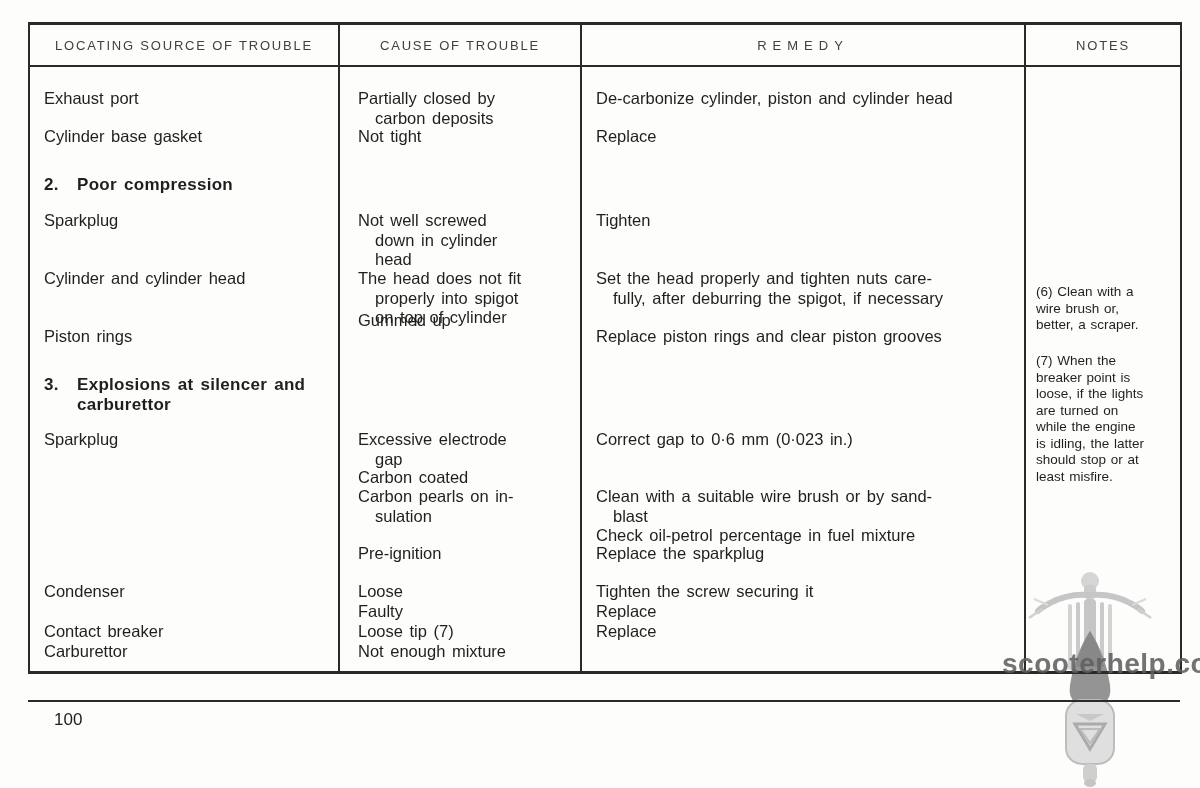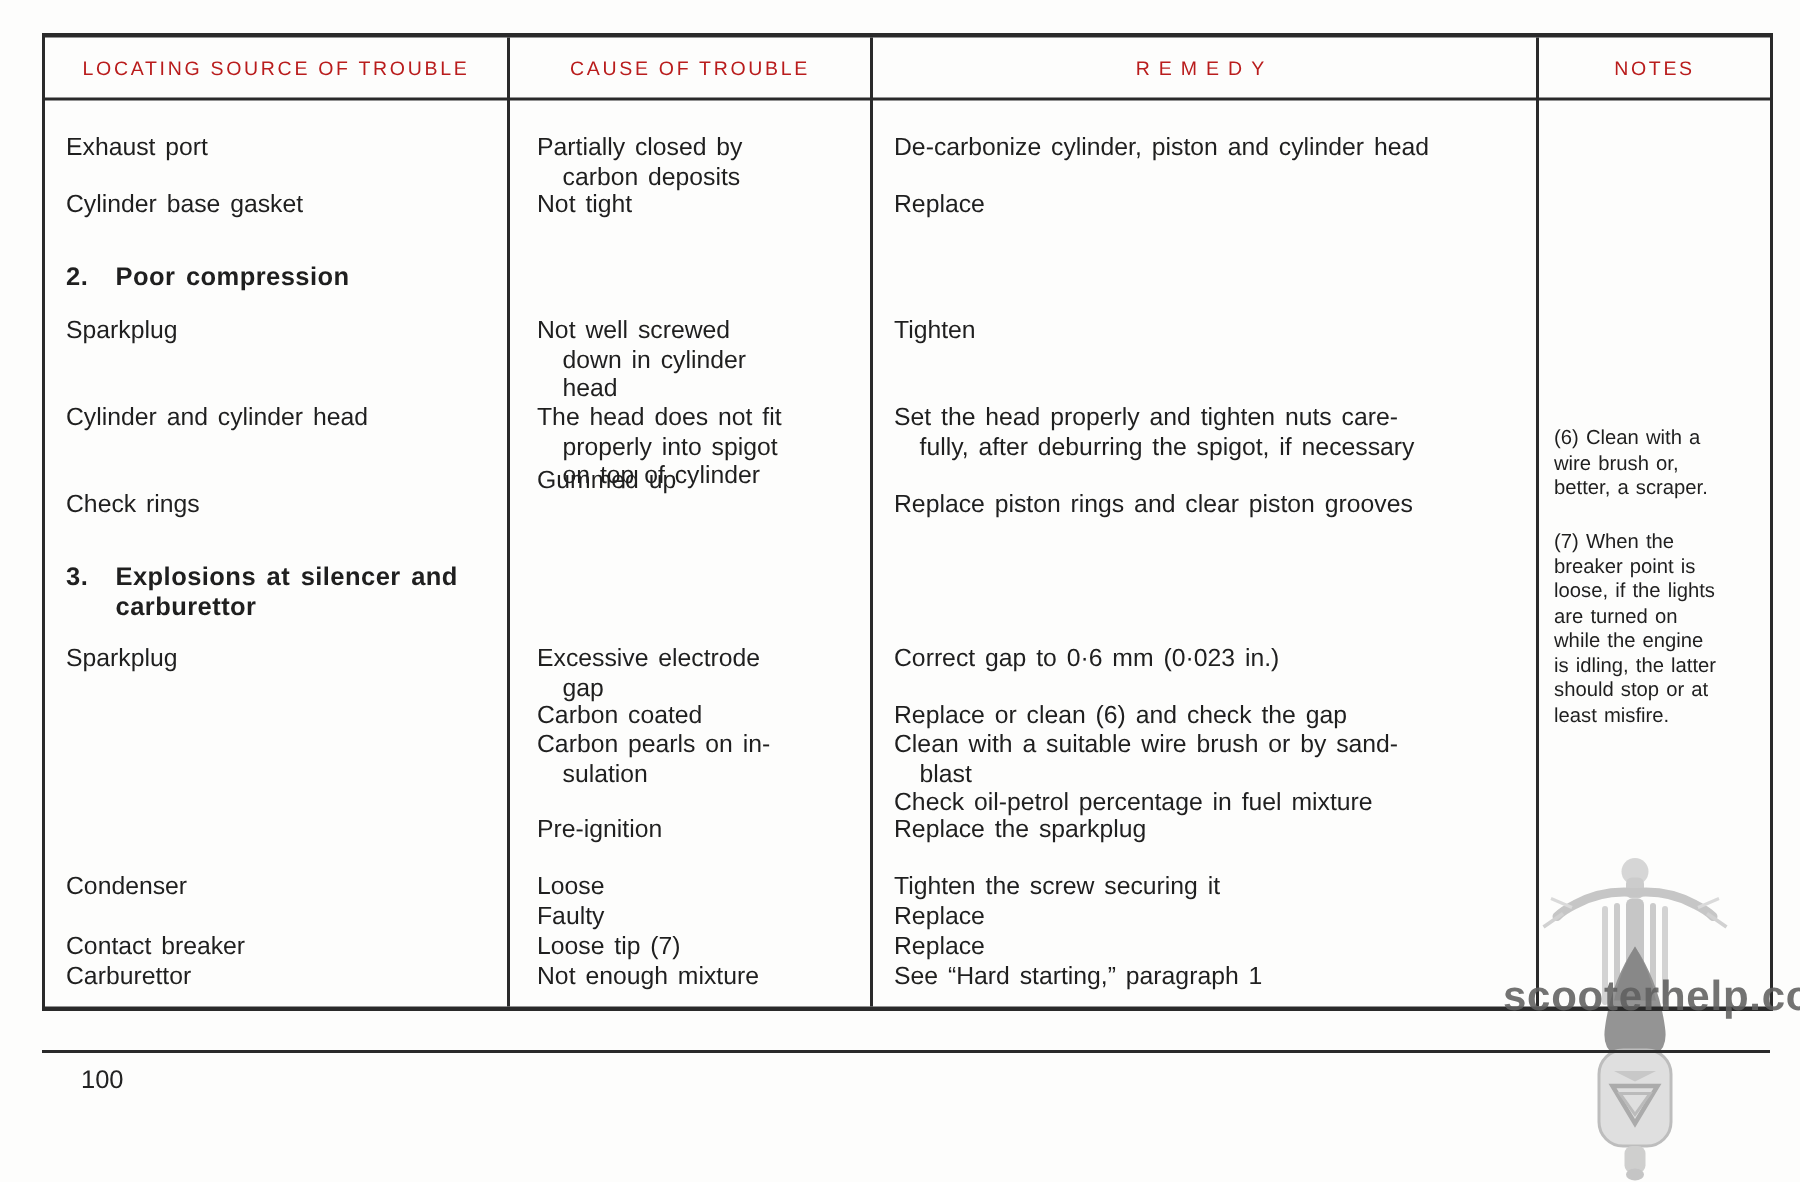--- a/index.html
+++ b/index.html
@@ -11,21 +11,21 @@
   
   .table-frame{
     position:absolute;left:28px;top:22px;width:1150px;height:646px;
     border:2px solid #2a2a2a;border-top-width:3px;border-bottom-width:3px;
     z-index:2;background:transparent;
   }
   .vrule{position:absolute;top:0;bottom:0;width:2px;background:#2a2a2a;}
   .hdr-underline{position:absolute;left:0;right:0;top:40px;height:2px;background:#2a2a2a;}
   .hdr{
     position:absolute;top:0;height:40px;display:flex;align-items:center;justify-content:center;
-    font-size:13px;letter-spacing:1.8px;color:#b91c1c;white-space:nowrap;
+    font-size:13px;letter-spacing:1.8px;color:#404040;white-space:nowrap;
   }
   .hdr.remedy{letter-spacing:6px;}
   
   .cell{
     position:absolute;font-size:16.5px;line-height:19.5px;color:#1f1f1f;
     white-space:pre-line;word-spacing:2px;
   }
   .hang{padding-left:17px;text-indent:-17px;}
   .c1{left:14px;width:292px;}
   .c2{left:328px;width:218px;}
@@ -62,21 +62,21 @@
     <div class="hdr remedy" style="left:552px;width:442px">REMEDY</div>
 
     <div class="cell c1" style="top:64px">Exhaust port</div>
     <div class="cell c1" style="top:102px">Cylinder base gasket</div>
     <div class="cell c1 sec" style="top:150px">
       <span class="num">2.</span>
       <span>Poor compression</span>
     </div>
     <div class="cell c1" style="top:186px">Sparkplug</div>
     <div class="cell c1" style="top:244px">Cylinder and cylinder head</div>
-    <div class="cell c1" style="top:302px">Check rings</div>
+    <div class="cell c1" style="top:302px">Piston rings</div>
     <div class="cell c1 sec" style="top:350px">
       <span class="num">3.</span>
       <span style="white-space:pre-line">Explosions at silencer and
 carburettor</span>
     </div>
     <div class="cell c1" style="top:405px">Sparkplug</div>
     <div class="cell c1" style="top:557px">Condenser</div>
     <div class="cell c1" style="top:597px">Contact breaker</div>
     <div class="cell c1" style="top:617px">Carburettor</div>
 
@@ -101,29 +101,27 @@
     <div class="cell c2" style="top:597px">Loose tip (7)</div>
     <div class="cell c2" style="top:617px">Not enough mixture</div>
 
     <div class="cell c3" style="top:64px">De-carbonize cylinder, piston and cylinder head</div>
     <div class="cell c3" style="top:102px">Replace</div>
     <div class="cell c3" style="top:186px">Tighten</div>
     <div class="cell c3 hang" style="top:244px">Set the head properly and tighten nuts care-
 fully, after deburring the spigot, if necessary</div>
     <div class="cell c3" style="top:302px">Replace piston rings and clear piston grooves</div>
     <div class="cell c3" style="top:405px">Correct gap to 0·6 mm (0·023 in.)</div>
-    <div class="cell c3" style="top:443px">Replace or clean (6) and check the gap</div>
     <div class="cell c3 hang" style="top:462px">Clean with a suitable wire brush or by sand-
 blast</div>
     <div class="cell c3" style="top:519px">Replace the sparkplug</div>
     <div class="cell c3" style="top:501px">Check oil-petrol percentage in fuel mixture</div>
     <div class="cell c3" style="top:557px">Tighten the screw securing it</div>
     <div class="cell c3" style="top:577px">Replace</div>
     <div class="cell c3" style="top:597px">Replace</div>
-    <div class="cell c3" style="top:617px">See “Hard starting,” paragraph 1</div>
 
     <div class="cell c4" style="top:259px">(6) Clean with a
 wire brush or,
 better, a scraper.</div>
     <div class="cell c4" style="top:328px">(7) When the
 breaker point is
 loose, if the lights
 are turned on
 while the engine
 is idling, the latter

